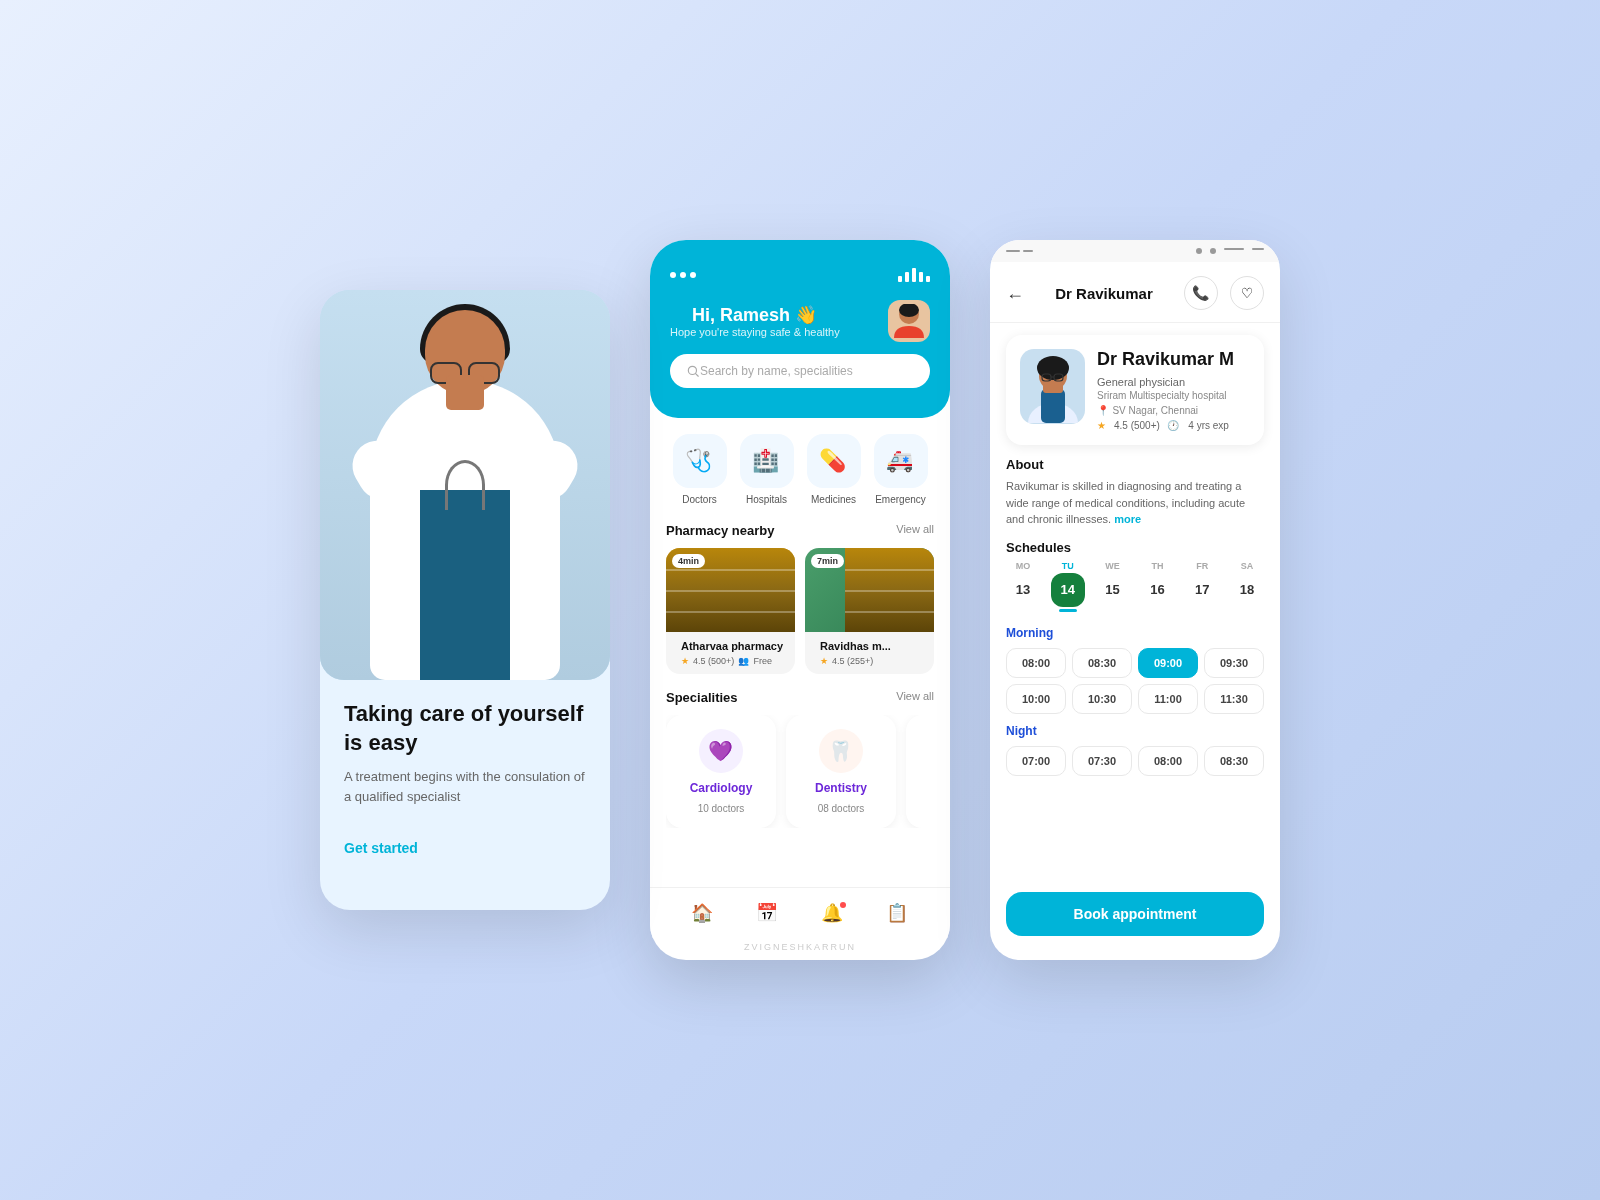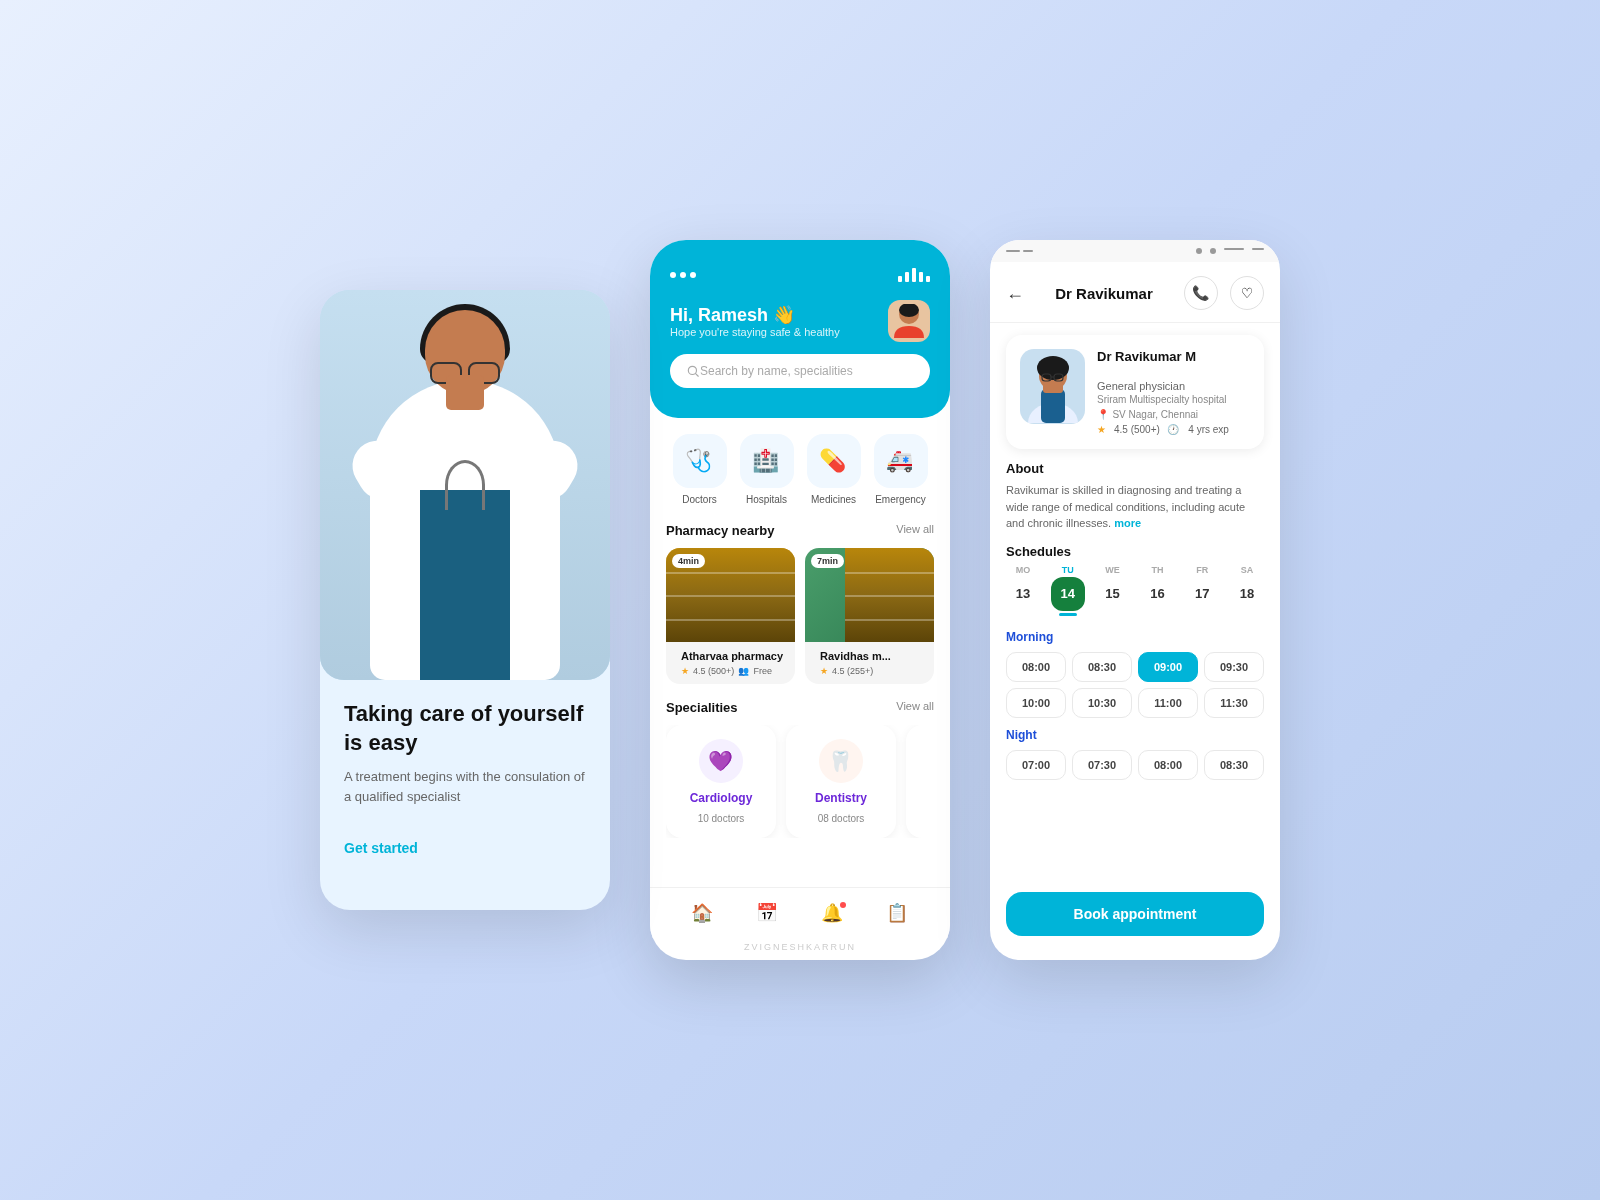--- a/index.html
+++ b/index.html
@@ -219,20 +219,21 @@
     .header-row {
       display: flex;
       justify-content: space-between;
       align-items: center;
       margin-bottom: 4px;
     }
     .greeting {
       font-size: 18px;
       font-weight: 700;
       color: white;
+      text-align: center;
     }
     .sub-greeting {
       font-size: 11px;
       color: rgba(255,255,255,0.85);
     }
     .avatar-circle {
       width: 42px;
       height: 42px;
       border-radius: 12px;
       background: #e8c4a0;
@@ -311,21 +312,21 @@
     }
     .pharmacy-card {
       flex: 1;
       border-radius: 14px;
       overflow: hidden;
       background: #f5f5f5;
       position: relative;
     }
     .pharmacy-img {
       width: 100%;
-      height: 94px;
+      height: 84px;
       background: linear-gradient(135deg, #8B6914 0%, #6b4f10 100%);
       position: relative;
       overflow: hidden;
     }
     .pharma-shelves {
       position: absolute;
       width: 100%;
       height: 100%;
       background: linear-gradient(180deg, #b8860b 0%, #8b6914 50%, #5c4408 100%);
     }
@@ -514,24 +515,24 @@
       border-radius: 14px;
       background: #c8dff0;
       overflow: hidden;
       flex-shrink: 0;
       display: flex;
       align-items: center;
       justify-content: center;
     }
     .doctor-info { flex: 1; }
     .doctor-name {
-      font-size: 13px;
+      font-size: 18px;
       font-weight: 700;
       color: #111;
-      margin-bottom: 16px;
+      margin-bottom: 6px;
     }
     .doctor-spec {
       font-size: 11px;
       color: #666;
       margin-bottom: 2px;
     }
     .doctor-hospital {
       font-size: 10px;
       color: #888;
       margin-bottom: 4px;

